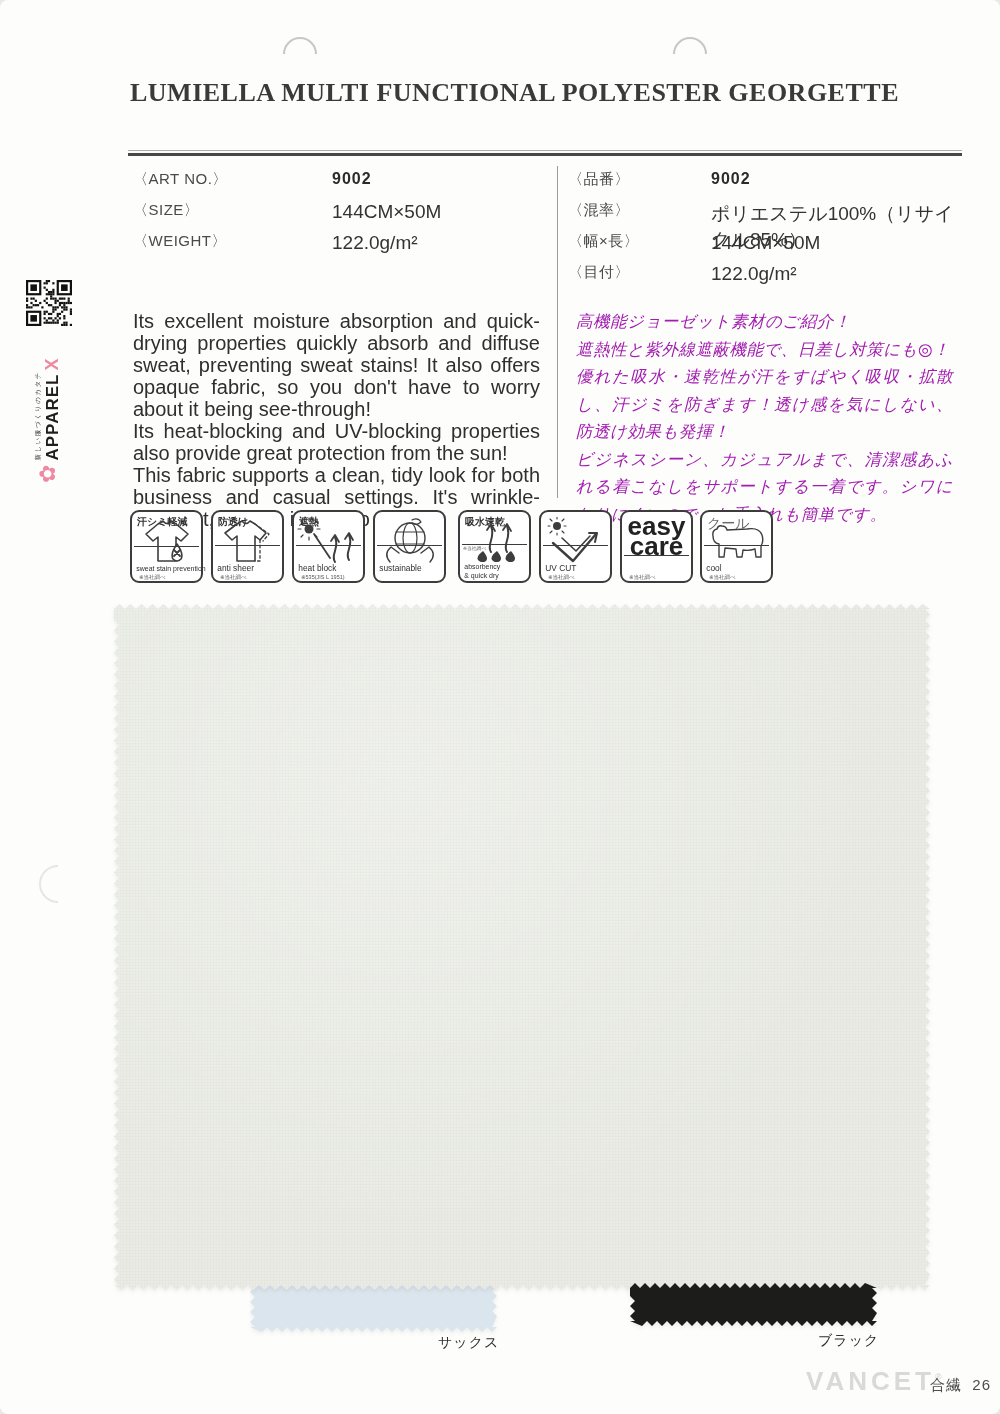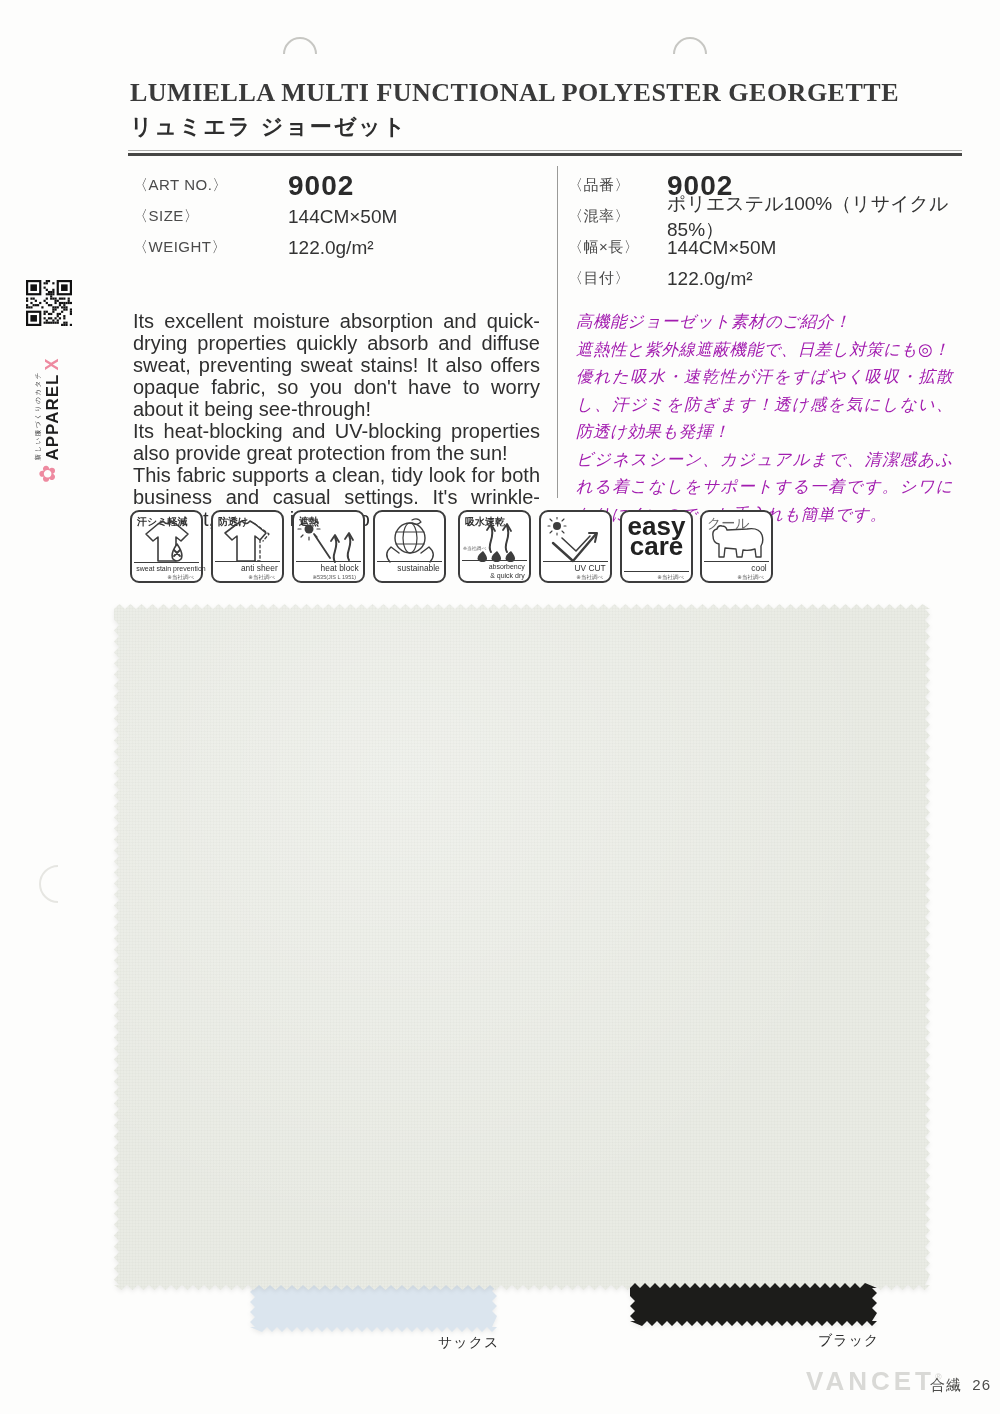--- a/index.html
+++ b/index.html
@@ -1,48 +1,48 @@
 <!DOCTYPE html>
 <html><head>
 <meta charset="utf-8">
 <style>
   html,body{margin:0;padding:0;background:#e8e8e8;}
   .page{position:relative;width:1000px;height:1414px;margin:0 auto;background:#fdfdfc;overflow:hidden;
-        font-family:"Liberation Sans","DejaVu Sans",sans-serif;color:#333;}
+        font-family:"Liberation Sans","DejaVu Sans",sans-serif;color:#333;border-radius:8px;}
   
   .title-en{position:absolute;left:130px;top:78px;font-family:"Liberation Serif","DejaVu Serif",serif;
             font-size:26px;font-weight:600;color:#3a3a3a;letter-spacing:.5px;white-space:nowrap;}
   .title-ja{position:absolute;left:130px;top:112px;font-size:22px;font-weight:bold;color:#2e2e2e;letter-spacing:2px;}
   .rule{position:absolute;left:128px;top:150px;width:834px;height:7px;}
   .rule .thin{height:1px;background:#adadab;}
   .rule .thick{height:3px;background:#474745;margin-top:2px;}
   
   .spec-col{position:absolute;top:170px;}
-  .spec-row{display:flex;align-items:center;height:31px;}
+  .spec-row{display:flex;align-items:flex-start;height:31px;gap:44px;}
   .spec-label{font-size:15px;color:#4a4a4a;letter-spacing:.5px;}
   .spec-value{font-size:19px;color:#333;}
-  .spec-value.big{font-size:28px;font-weight:bold;color:#2b2b2b;letter-spacing:1px;}
+  .spec-value.big{font-size:16px;font-weight:bold;color:#2b2b2b;letter-spacing:1px;}
   .col-en{left:133px;width:410px;}
   .col-en .spec-label{width:155px;flex:none;}
   .col-ja{left:568px;width:395px;}
   .col-ja .spec-label{width:99px;flex:none;}
   .divider{position:absolute;left:557px;top:166px;width:1px;height:332px;background:#9a9a98;}
   
   .desc-en{position:absolute;left:133px;top:310px;width:407px;font-size:20px;line-height:22px;
            color:#2f2f2f;text-align:justify;}
   .desc-ja{position:absolute;left:576px;top:308px;width:377px;font-size:16.5px;line-height:27.5px;
            color:#a21caf;text-align:justify;letter-spacing:.5px;font-style:italic;}
   .desc-en p,.desc-ja p{margin:0;}
   
   .feat{position:absolute;top:510px;width:73px;height:73px;border:2px solid #3c3c3c;border-radius:9px;
         background:#fff;box-sizing:border-box;}
   .feat-title{position:absolute;top:3px;left:5px;font-size:10px;font-weight:bold;color:#2f2f2f;white-space:nowrap;}
   .feat-title.gray{color:#6a6a6a;font-weight:normal;font-size:14px;}
   .feat-art{position:absolute;left:0;right:0;top:8px;bottom:22px;display:flex;align-items:center;justify-content:center;}
-  .feat-band{position:absolute;left:2px;right:2px;bottom:1px;border-top:1.6px solid #3c3c3c;text-align:right;padding-top:1px;}
+  .feat-band{position:absolute;left:2px;right:2px;bottom:1px;border-top:1.6px solid #3c3c3c;text-align:left;padding-top:17px;}
   .feat-label{font-size:7.5px;color:#2f2f2f;white-space:nowrap;transform:scaleX(.93);transform-origin:center;}
   .feat-label.md{font-size:9px;}
   .feat-note{font-size:6.5px;color:#555;transform:scale(.85);transform-origin:center;white-space:nowrap;height:7px;line-height:7px;}
   .feat-note-side{position:absolute;left:3px;top:32px;font-size:6px;color:#555;transform:scale(.8);transform-origin:left;}
   .feat-big{position:absolute;left:0;right:0;top:4px;text-align:center;font-size:26px;line-height:20px;
             font-weight:600;color:#222;letter-spacing:0;}
   svg.art{stroke:#3d3d3d;fill:none;stroke-width:1.6;stroke-linecap:round;stroke-linejoin:round;}
   
   .qr{position:absolute;left:26px;top:280px;width:46px;height:46px;}
   .apx{position:absolute;left:-27px;top:390px;width:150px;height:36px;transform:rotate(-90deg);
@@ -71,21 +71,20 @@
 
 <div class="page">
 
   <svg class="holes" width="1000" height="1414">
     <path d="M284,54 A16,16 0 1 1 316,54" stroke="#c7c7c3" stroke-width="2" fill="none"></path>
     <path d="M674,54 A16,16 0 1 1 706,54" stroke="#c7c7c3" stroke-width="2" fill="none"></path>
     <path d="M58,866 A17,17 0 1 0 58,902" stroke="#e6e6e2" stroke-width="2" fill="none"></path>
   </svg>
 
   <div class="title-en">LUMIELLA MULTI FUNCTIONAL POLYESTER GEORGETTE</div>
-  <div class="title-ja">リュミエラ ジョーゼット</div>
   <div class="rule">
       <div class="thin"></div>
       <div class="thick"></div>
     </div>
 
   <div class="spec-col col-en">
     <div class="spec-row">
       <span class="spec-label">〈ART NO.〉</span>
       <span class="spec-value big">9002</span>
     </div>

